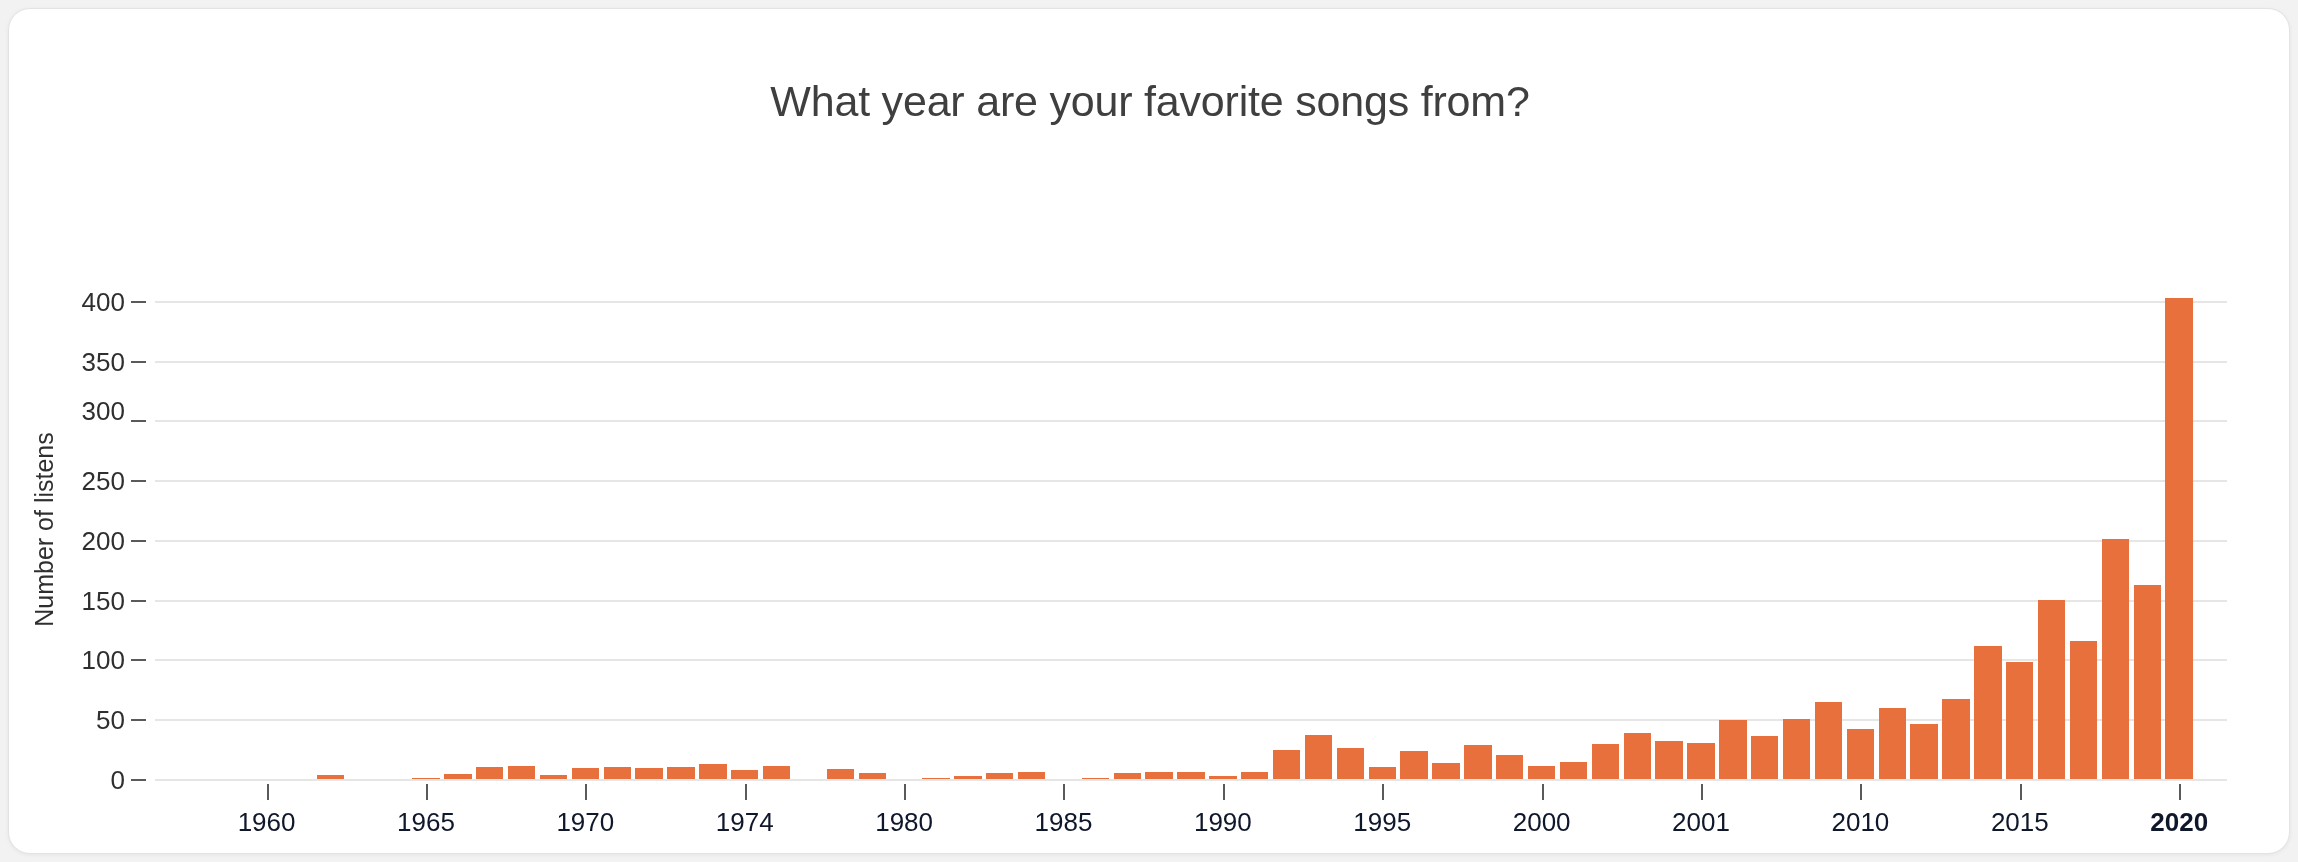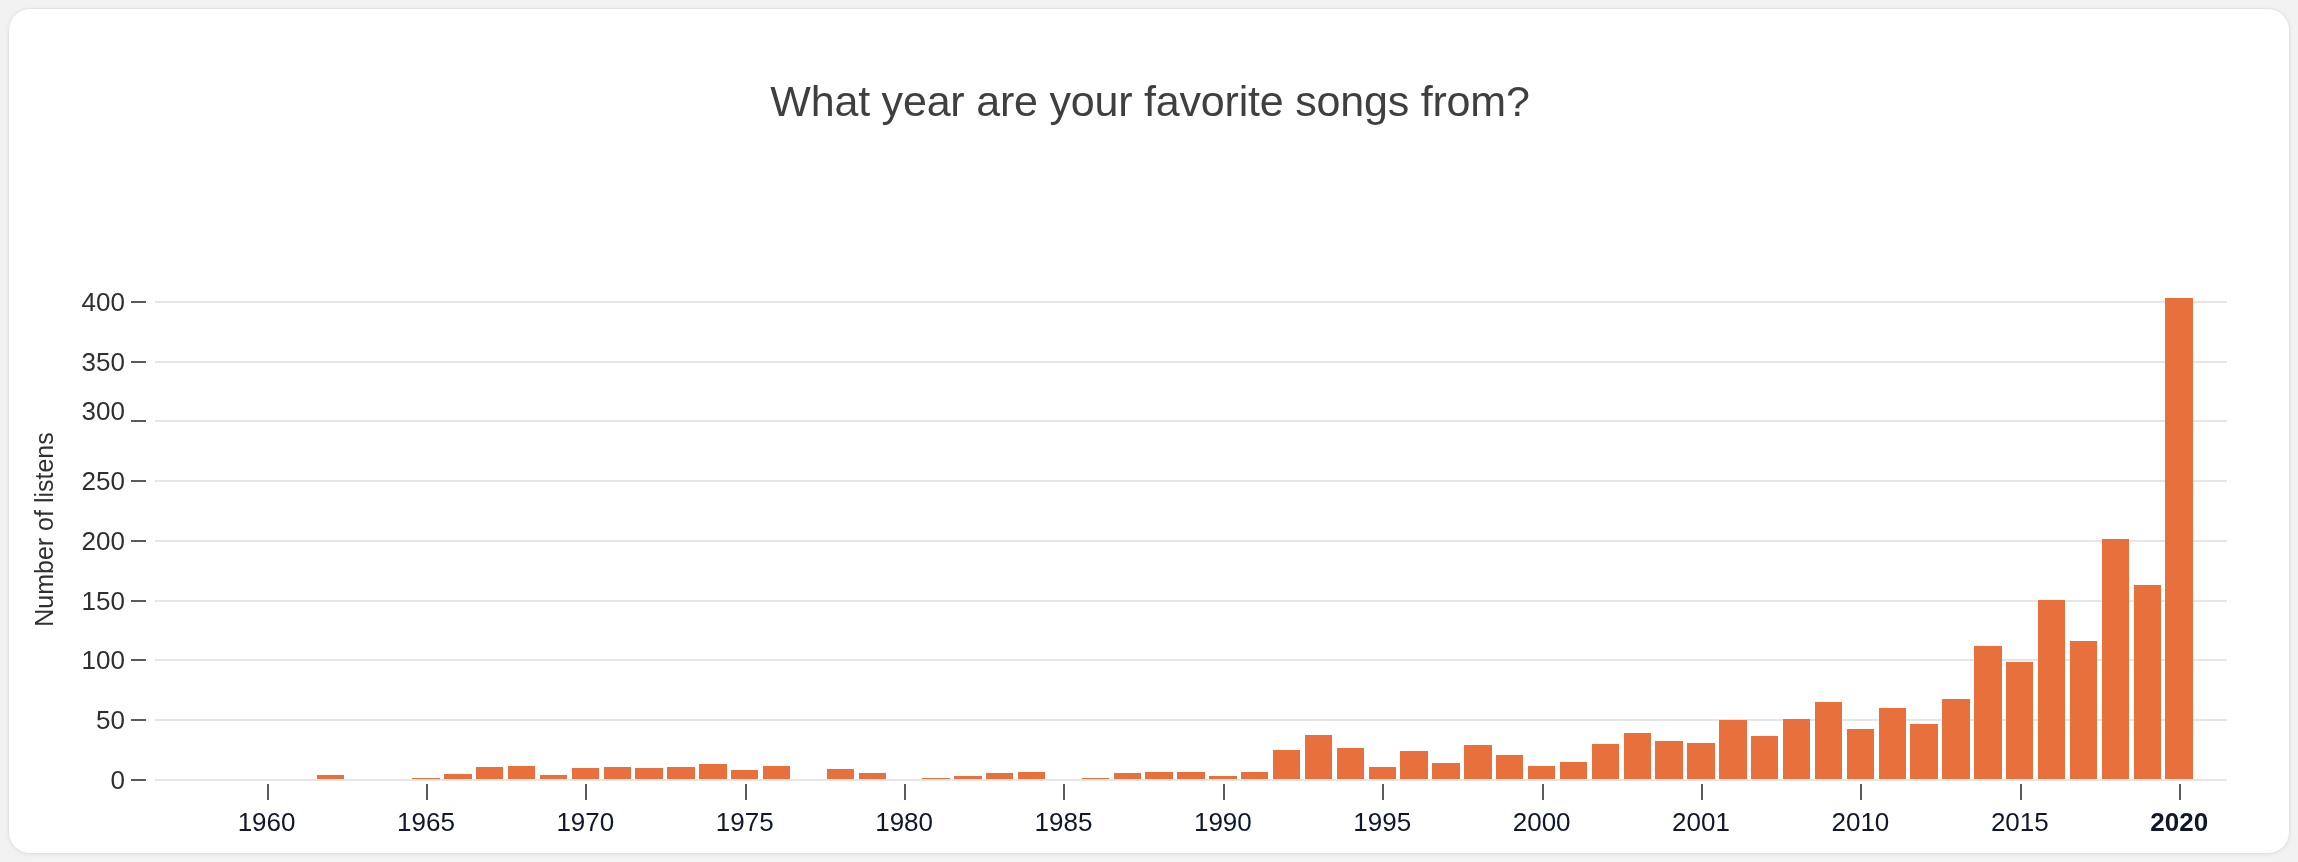--- a/index.html
+++ b/index.html
@@ -229,21 +229,21 @@
 
   <div id="x-axis-line"></div>
   <div id="xticks">
       <div class="xtick-mark" style="left: 257.569px;"></div>
       <div class="xtick-label" style="left: 257.569px;">1960</div>
       <div class="xtick-mark" style="left: 416.954px;"></div>
       <div class="xtick-label" style="left: 416.954px;">1965</div>
       <div class="xtick-mark" style="left: 576.338px;"></div>
       <div class="xtick-label" style="left: 576.338px;">1970</div>
       <div class="xtick-mark" style="left: 735.723px;"></div>
-      <div class="xtick-label" style="left: 735.723px;">1975</div>
+      <div class="xtick-label" style="left: 735.723px;">1974</div>
       <div class="xtick-mark" style="left: 895.108px;"></div>
       <div class="xtick-label" style="left: 895.108px;">1980</div>
       <div class="xtick-mark" style="left: 1054.49px;"></div>
       <div class="xtick-label" style="left: 1054.49px;">1985</div>
       <div class="xtick-mark" style="left: 1213.88px;"></div>
       <div class="xtick-label" style="left: 1213.88px; text-align: right;">1990</div>
       <div class="xtick-mark" style="left: 1373.26px;"></div>
       <div class="xtick-label" style="left: 1373.26px;">1995</div>
       <div class="xtick-mark" style="left: 1532.65px;"></div>
       <div class="xtick-label" style="left: 1532.65px;">2000</div>

